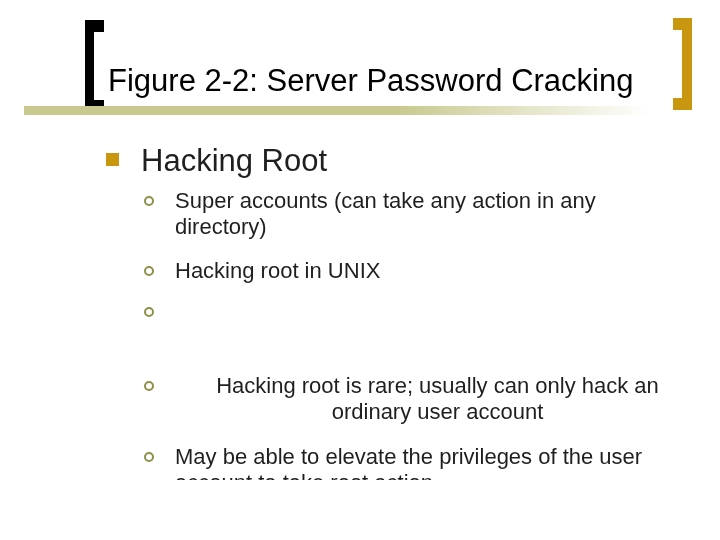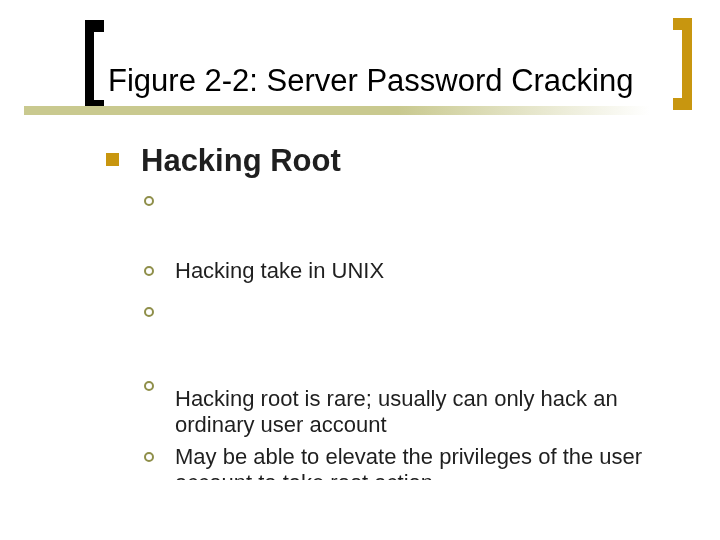--- a/index.html
+++ b/index.html
@@ -66,21 +66,21 @@
     width: 13px;
     height: 13px;
     background: #C8960F;
   }
   .heading {
     position: absolute;
     left: 117px;
     top: 144px;
     font-size: 31px;
     line-height: 34px;
-    font-weight: bold;
+    font-weight: normal;
     color: #1F1F1F;
     white-space: nowrap;
   }
   
   .circle-bullet {
     position: absolute;
     left: 120px;
     width: 10px;
     height: 10px;
     box-sizing: border-box;
@@ -93,21 +93,21 @@
     left: 151px;
     width: 525px;
     font-size: 22px;
     line-height: 26px;
     color: #1F1F1F;
     white-space: pre-line;
   }
   .b1-text { top: 188px; }  .b1-icon { top: 196px; }
   .b2-text { top: 258px; }  .b2-icon { top: 266px; }
   .b3-text { top: 299px; }  .b3-icon { top: 307px; }
-  .b4-text { top: 386px; }  .b4-icon { top: 381px; }
+  .b4-text { top: 373px; text-align: center; }  .b4-icon { top: 381px; }
   .b5-text { top: 444px; }  .b5-icon { top: 452px; }
   
   .page-number {
     position: absolute;
     left: 646px;
     top: 497px;
     font-size: 22px;
     line-height: 24px;
     color: #8b5cf6;
   }
@@ -120,23 +120,25 @@
   <div class="bracket-left"></div>
   <div class="title-band"></div>
   <div class="bracket-right"></div>
 
   <div class="slide-title">Figure 2-2: Server Password Cracking</div>
 
   <div class="square-bullet"></div>
   <div class="heading">Hacking Root</div>
 
   <div class="circle-bullet b1-icon"></div>
+  <div class="bullet-text b1-text">Super accounts (can take any action in any
+directory)</div>
 
   <div class="circle-bullet b2-icon"></div>
-  <div class="bullet-text b2-text">Hacking take in UNIX</div>
+  <div class="bullet-text b2-text">Hacking root in UNIX</div>
 
   <div class="circle-bullet b3-icon"></div>
 
   <div class="circle-bullet b4-icon"></div>
   <div class="bullet-text b4-text">Hacking root is rare; usually can only hack an
 ordinary user account</div>
 
   <div class="circle-bullet b5-icon"></div>
   <div class="bullet-text b5-text">May be able to elevate the privileges of the user
 account to take root action</div>

